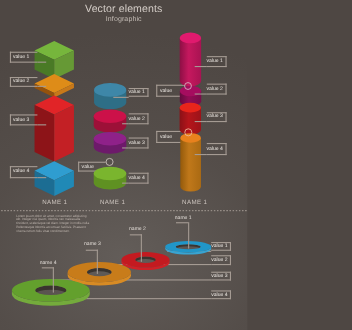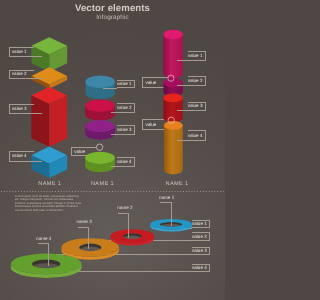--- a/index.html
+++ b/index.html
@@ -4,21 +4,21 @@
 <style>
   html,body{margin:0;padding:0;}
   body{width:225px;height:300px;overflow:hidden;
        font-family:"Liberation Sans",sans-serif;
        background:#4e4743;position:relative;
        -webkit-font-smoothing:antialiased;text-rendering:geometricPrecision;}
   #stage{position:absolute;left:0;top:0;width:225px;height:300px;overflow:hidden;}
   .vig{position:absolute;left:0;top:0;width:225px;height:300px;
        background:radial-gradient(ellipse 150% 95% at 50% 78%, rgba(130,126,122,0.40) 0%, rgba(110,104,100,0.20) 38%, rgba(0,0,0,0) 72%);}
   .title{position:absolute;left:0;top:3.4px;width:225px;text-align:center;
-         font-size:9.6px;color:#d4cdc7;letter-spacing:.1px;font-weight:bold;}
+         font-size:9.6px;color:#d4cdc7;letter-spacing:.1px;}
   .subtitle{position:absolute;left:0;top:13.6px;width:225px;text-align:center;
             font-size:6.4px;color:#c5bdb6;letter-spacing:.1px;}
   svg{position:absolute;left:0;top:0;overflow:visible;}
   .namelbl{position:absolute;font-size:5.6px;color:#ccc4be;white-space:nowrap;letter-spacing:.35px;}
   .para{position:absolute;font-size:2.85px;line-height:3.52px;color:#bdb4ad;
         width:67.2px;letter-spacing:0.0px;}
   
   .cal{position:absolute;box-sizing:border-box;}
   .cal-l{border-left:0.75px solid #a59b93;border-top:0.75px solid #a59b93;
          border-bottom:0.75px solid #a59b93;}

